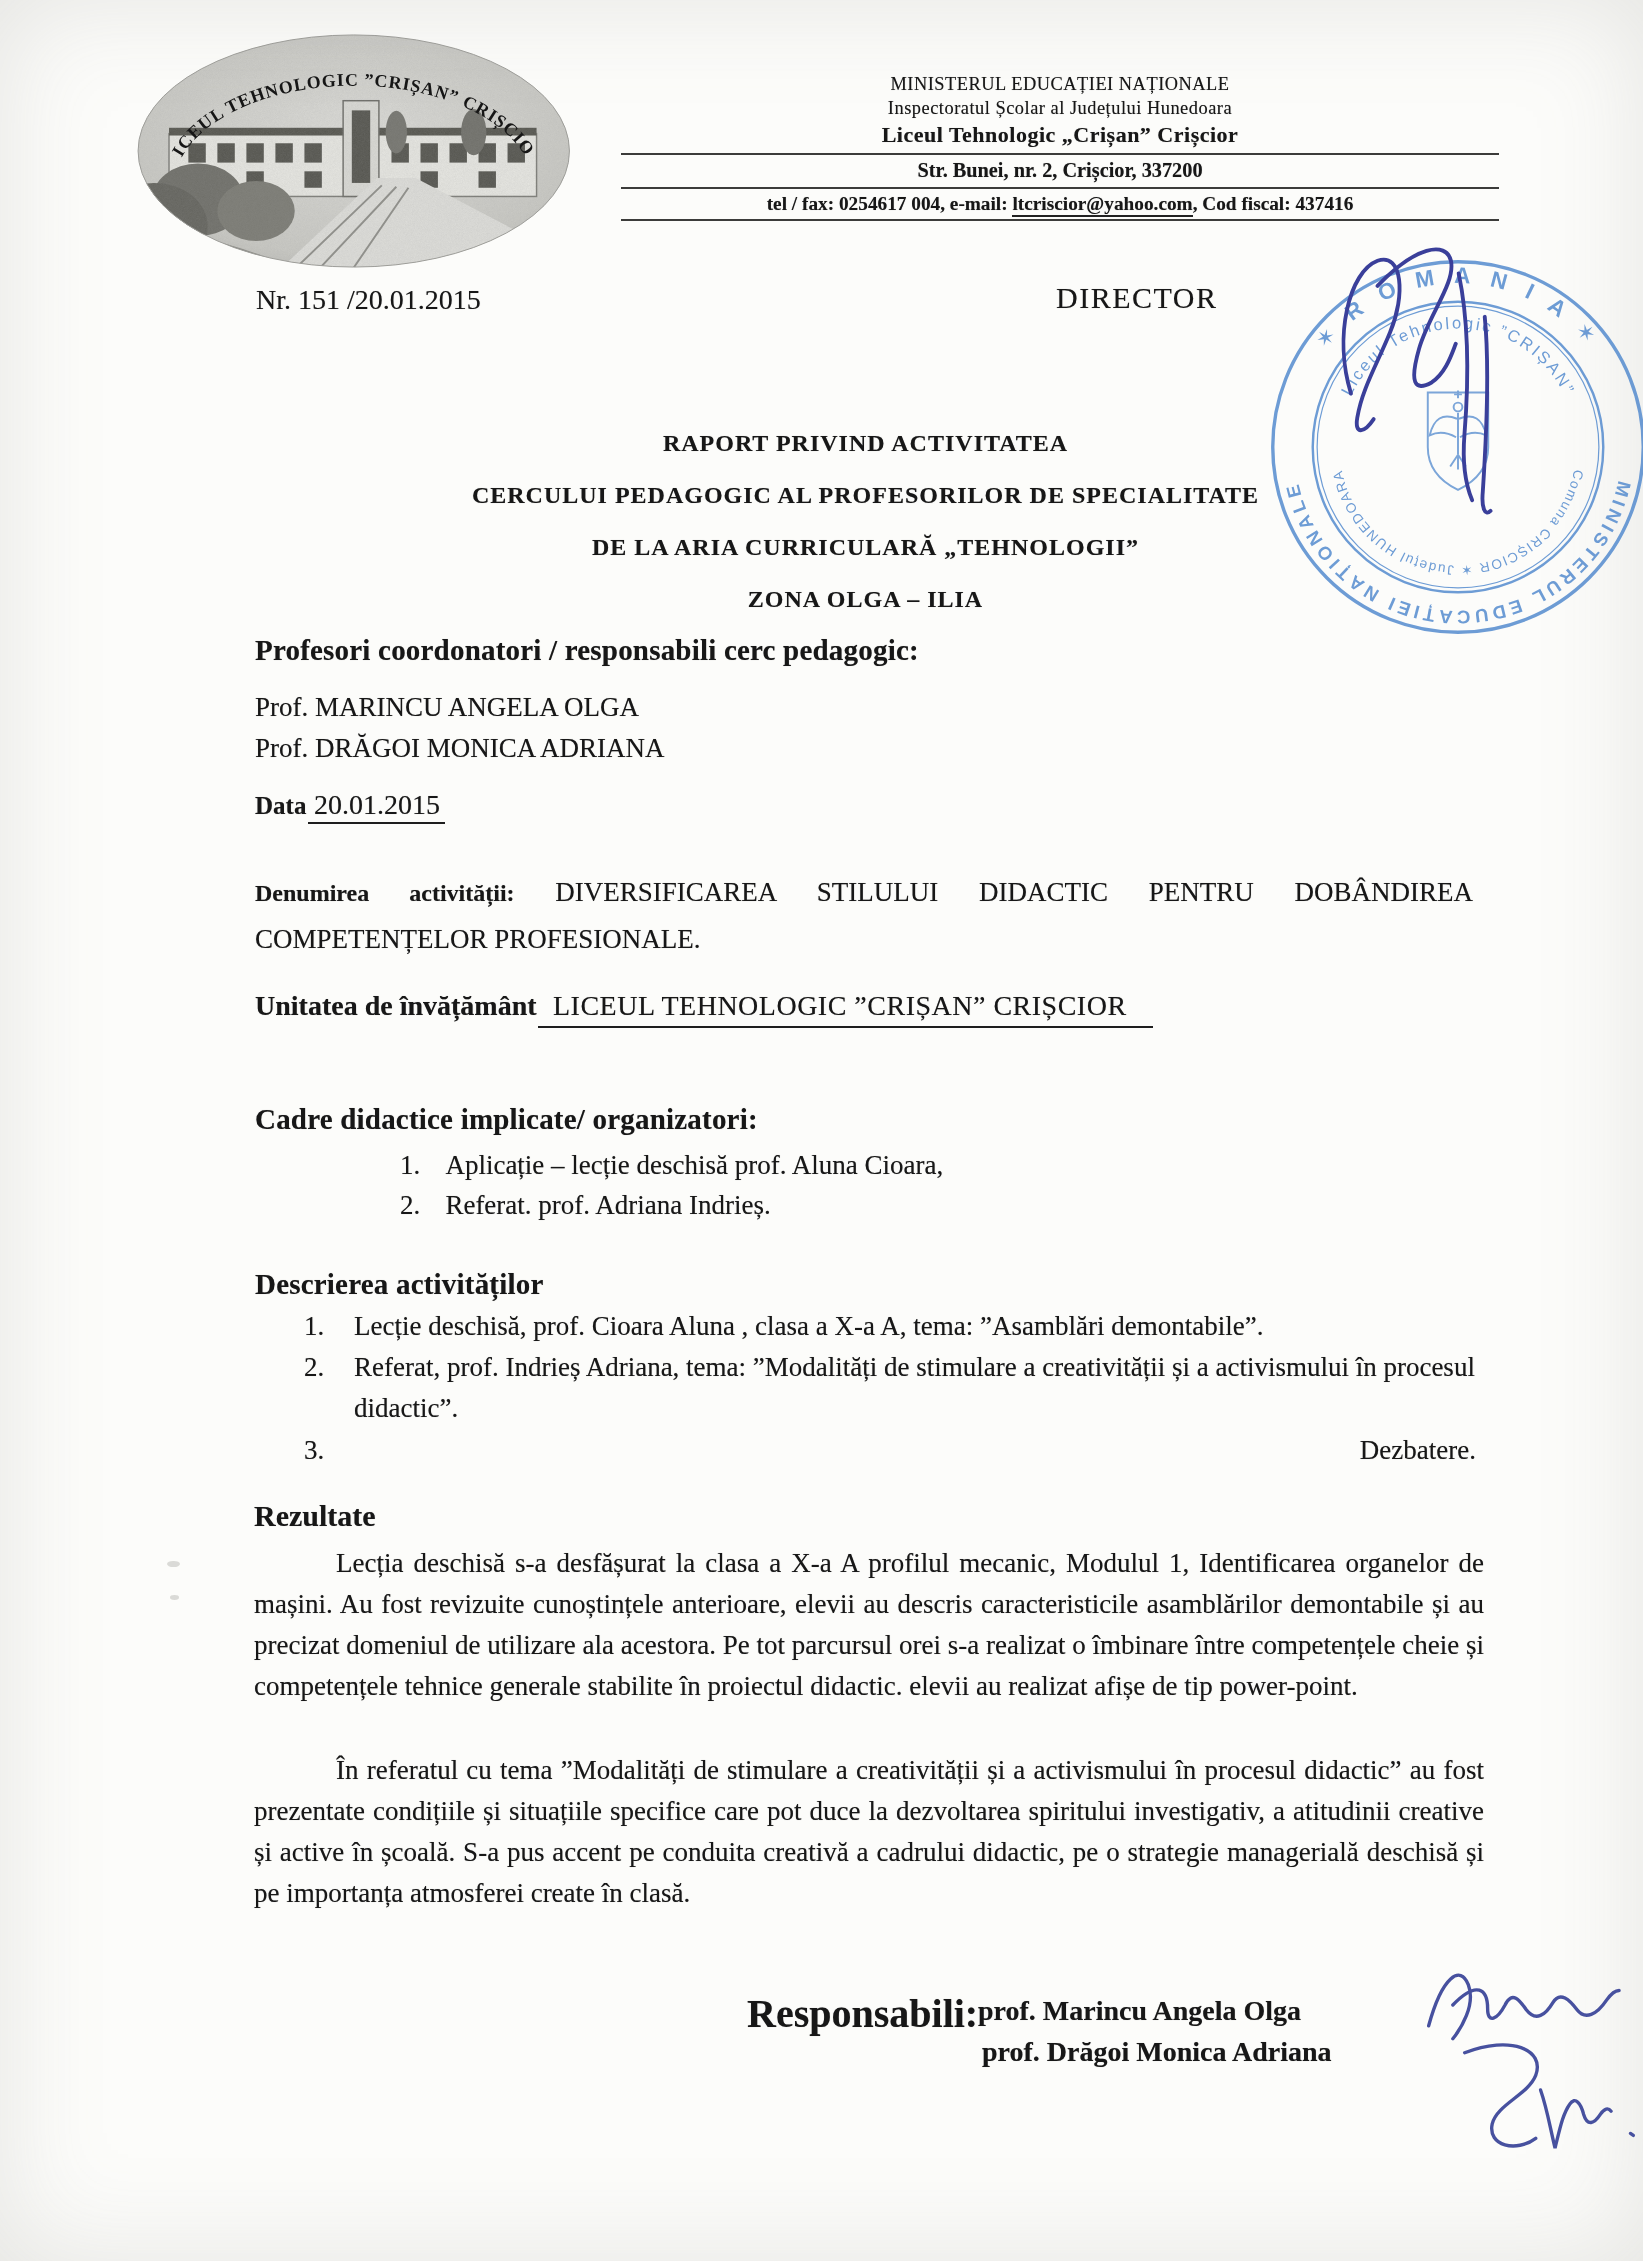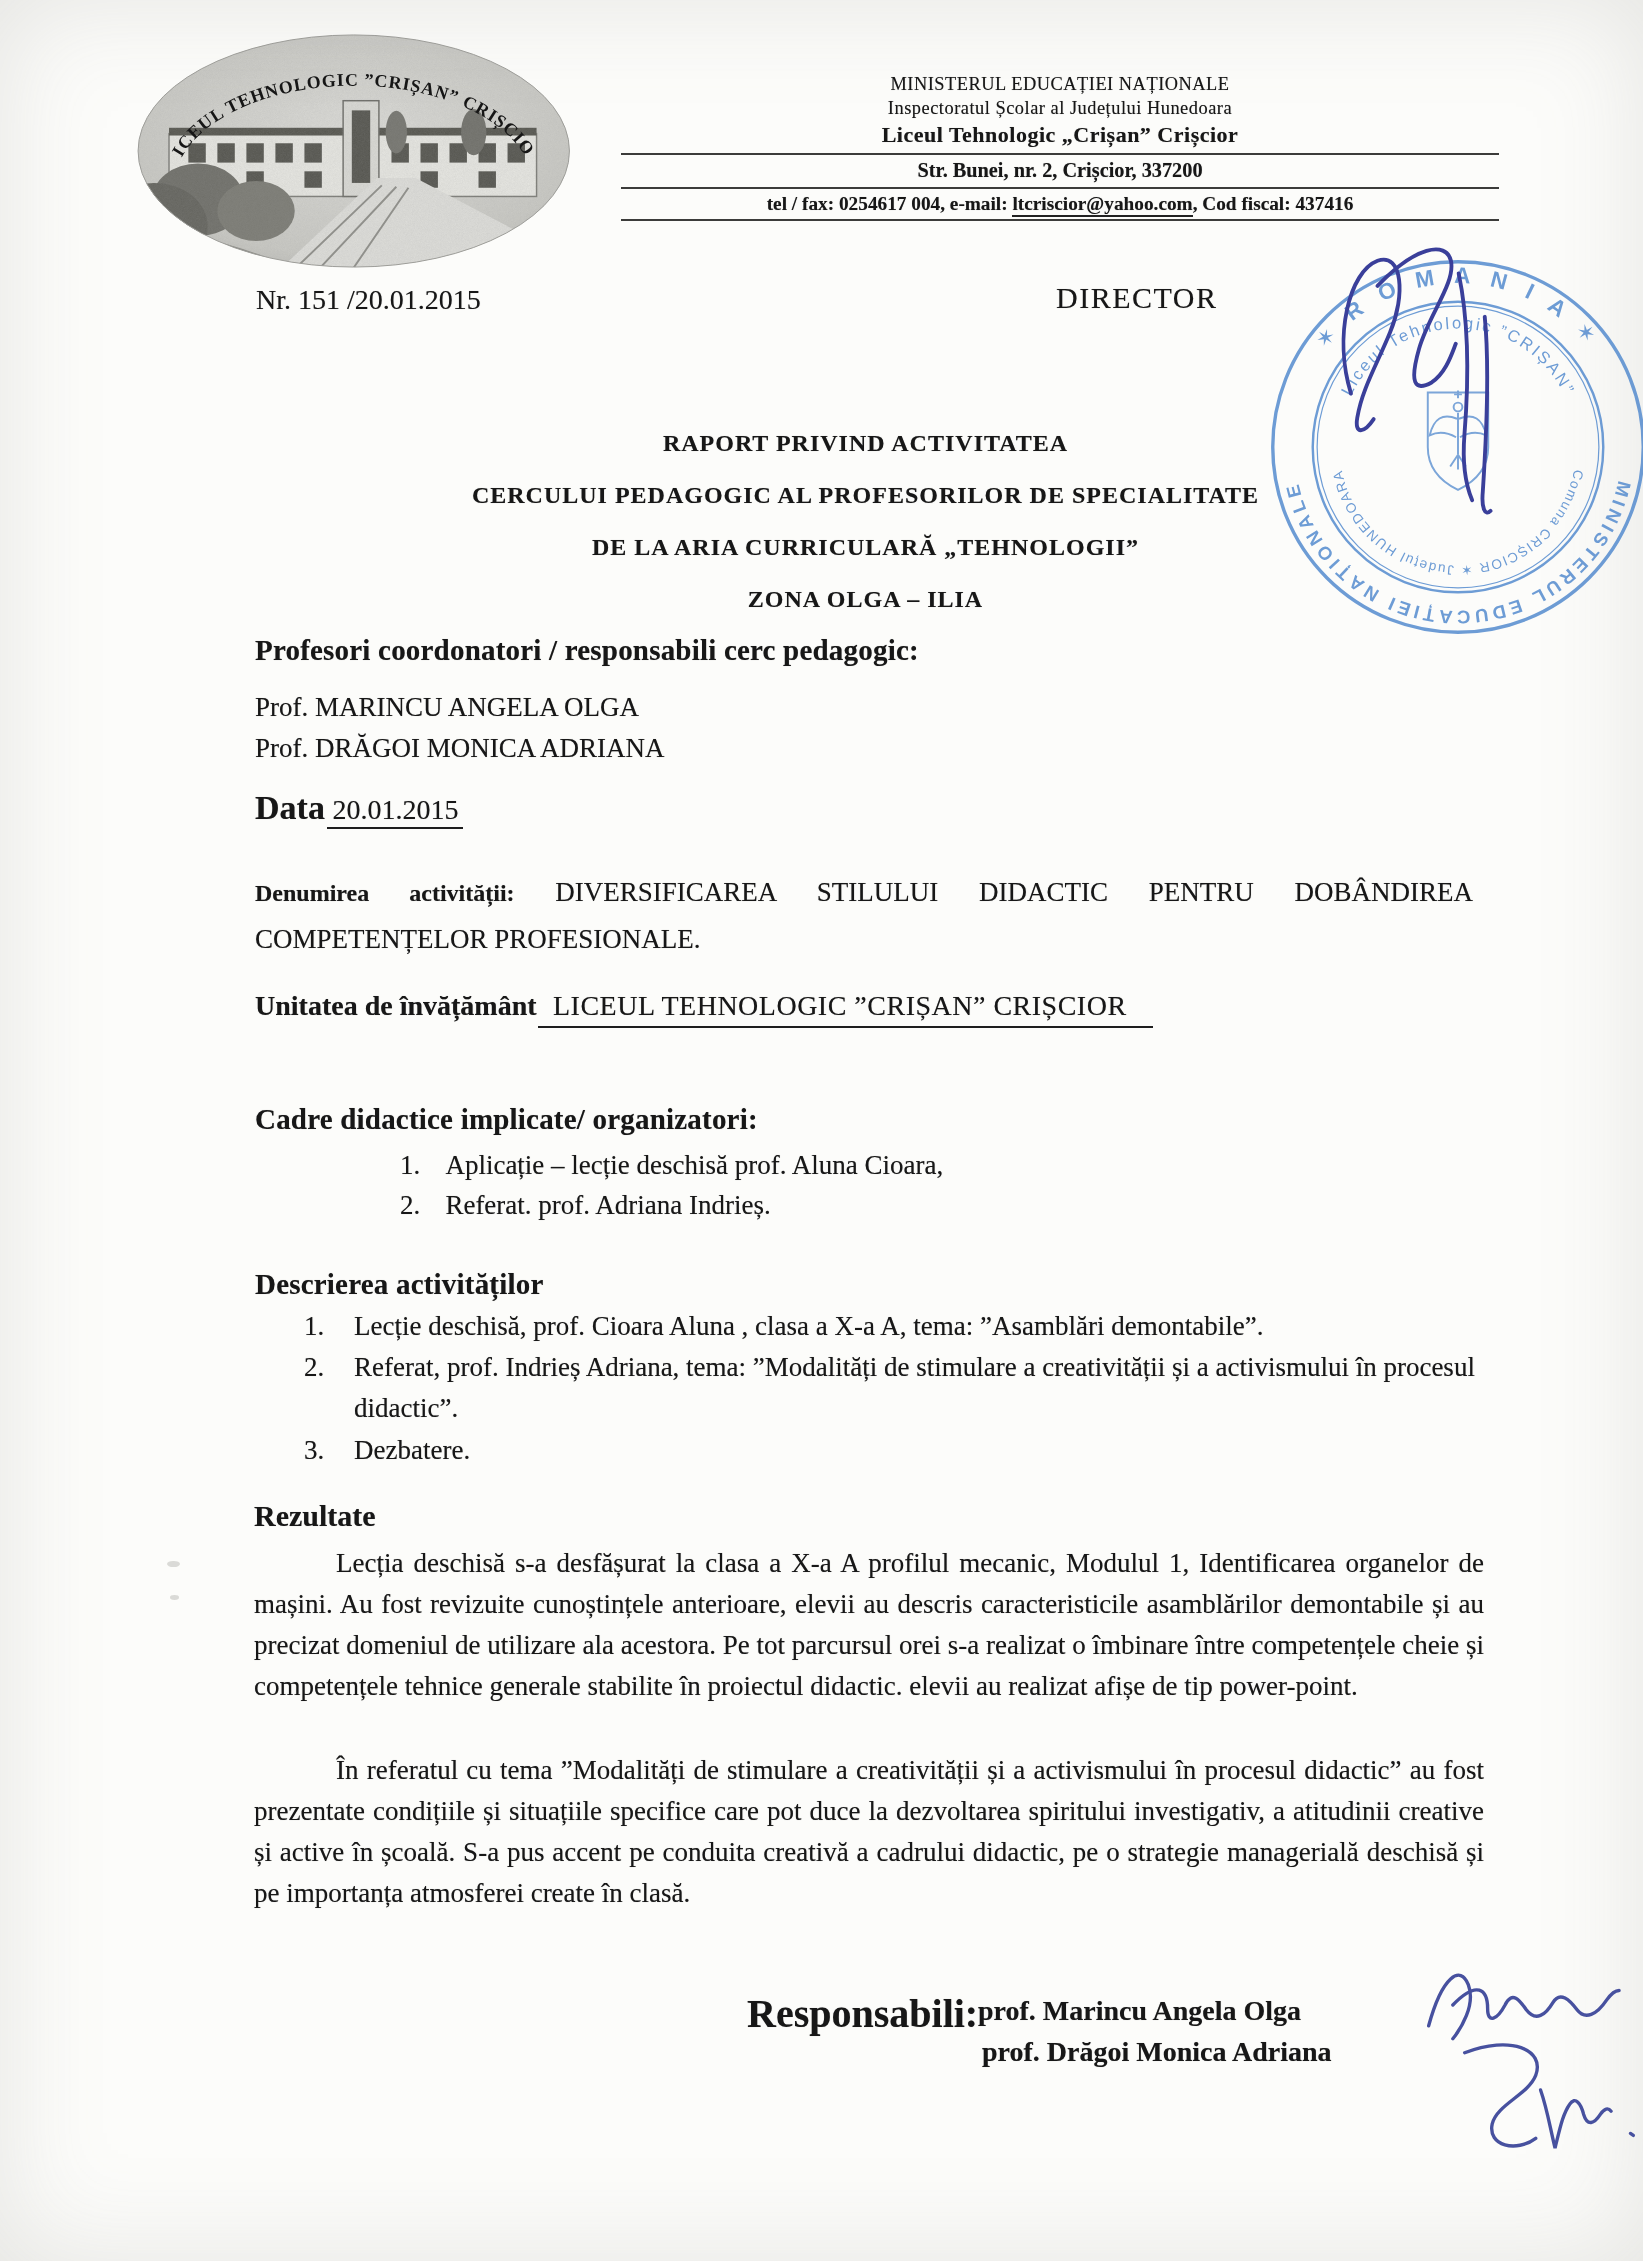--- a/index.html
+++ b/index.html
@@ -171,21 +171,21 @@
     <div>CERCULUI PEDAGOGIC AL PROFESORILOR DE SPECIALITATE</div>
     <div>DE LA ARIA CURRICULARĂ „TEHNOLOGII”</div>
     <div>ZONA OLGA – ILIA</div>
   </div>
 
   <div class="abs h-sec soft z3" style="left:255px;top:634px;text-align:right;">Profesori coordonatori / responsabili cerc pedagogic:</div>
   <div class="abs body56 soft z3" style="left:255px;top:687px;">Prof. MARINCU ANGELA OLGA</div>
   <div class="abs body56 soft z3" style="left:255px;top:728px;">Prof. DRĂGOI MONICA ADRIANA</div>
 
   <div class="abs soft z3" style="left:255px;top:789px;">
-    <span class="b" style="font-size:34px;">Data</span>
+    <span class="b" style="font-size:25px;">Data</span>
     <span style="font-size:28px;border-bottom:2.9px solid #1e1e1e;padding:0 4.8px 1.9px 5.8px;">20.01.2015</span>
   </div>
 
   <div class="abs body56 just soft z3" style="left:255px;top:869px;width:1218px;line-height:46px;">
     <span class="b" style="font-size:24px;">Denumirea activității:</span><span> DIVERSIFICAREA STILULUI DIDACTIC PENTRU DOBÂNDIREA COMPETENȚELOR PROFESIONALE.</span>
   </div>
 
   <div class="abs soft z3" style="left:255px;top:990px;white-space:nowrap;">
     <span class="b" style="font-size:28px;">Unitatea de învățământ</span>
     <span class="underline-val" style="font-size:28px;padding:0 26.6px 4.8px 14.5px;letter-spacing:0.5px;">LICEUL TEHNOLOGIC ”CRIȘAN” CRIȘCIOR</span>
@@ -205,21 +205,21 @@
   <div class="abs body56 soft z3" style="left:304px;top:1306px;width:1172px;">
     <span class="abs" style="left:0;top:0;">1.</span>
     <div style="margin-left:50px;">Lecție deschisă, prof. Cioara Aluna , clasa a X-a A, tema: ”Asamblări demontabile”.</div>
   </div>
   <div class="abs body56 soft z3" style="left:304px;top:1347px;width:1172px;">
     <span class="abs" style="left:0;top:0;">2.</span>
     <div style="margin-left:50px;">Referat, prof. Indrieș Adriana, tema: ”Modalități de stimulare a creativității și a activismului în procesul didactic”.</div>
   </div>
   <div class="abs body56 soft z3" style="left:304px;top:1430px;width:1172px;">
     <span class="abs" style="left:0;top:0;">3.</span>
-    <div style="margin-left:50px;">Dezbatere.</div>
+    <div style="margin-left:68px;text-align:right;">Dezbatere.</div>
   </div>
 
   <div class="abs soft z3 b" style="left:254px;top:1499px;font-size:30px;">Rezultate</div>
   <div class="abs body56 just soft z3" style="left:254px;top:1543px;width:1230px;text-indent:82px;">Lecția deschisă s-a desfășurat la clasa a X-a A profilul mecanic, Modulul 1, Identificarea organelor de mașini. Au fost revizuite cunoștințele anterioare, elevii au descris caracteristicile asamblărilor demontabile și au precizat domeniul de utilizare ala acestora.  Pe tot parcursul orei s-a realizat o îmbinare între competențele cheie și competențele tehnice generale stabilite în proiectul didactic. elevii au realizat afișe de tip power-point.</div>
   <div class="abs body56 just soft z3" style="left:254px;top:1750px;width:1230px;text-indent:82px;">În referatul cu tema ”Modalități de stimulare a creativității și a activismului în procesul didactic” au fost prezentate condițiile și situațiile specifice care pot duce la dezvoltarea spiritului investigativ, a atitudinii creative și active în școală. S-a pus accent pe conduita creativă a cadrului didactic, pe o strategie managerială deschisă și pe importanța atmosferei create în clasă.</div>
 
   <div class="abs soft z3 b" style="left:747px;top:1990px;font-size:40px;">Responsabili:</div>
   <div class="abs soft z3 b" style="left:978px;top:1995px;font-size:28px;">prof. Marincu Angela Olga</div>
   <div class="abs soft z3 b" style="left:982px;top:2036px;font-size:28px;">prof. Drăgoi Monica Adriana</div>
 

